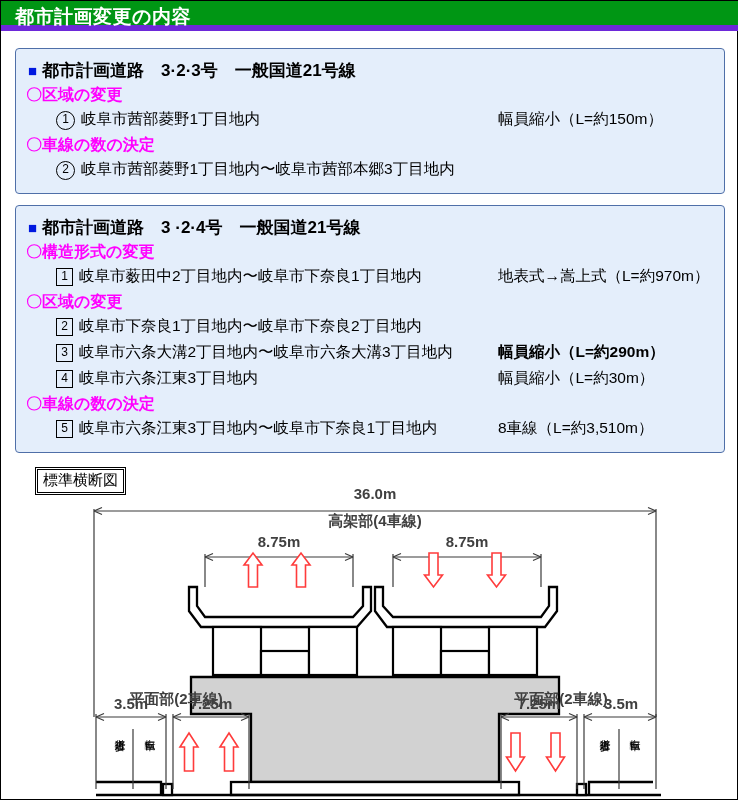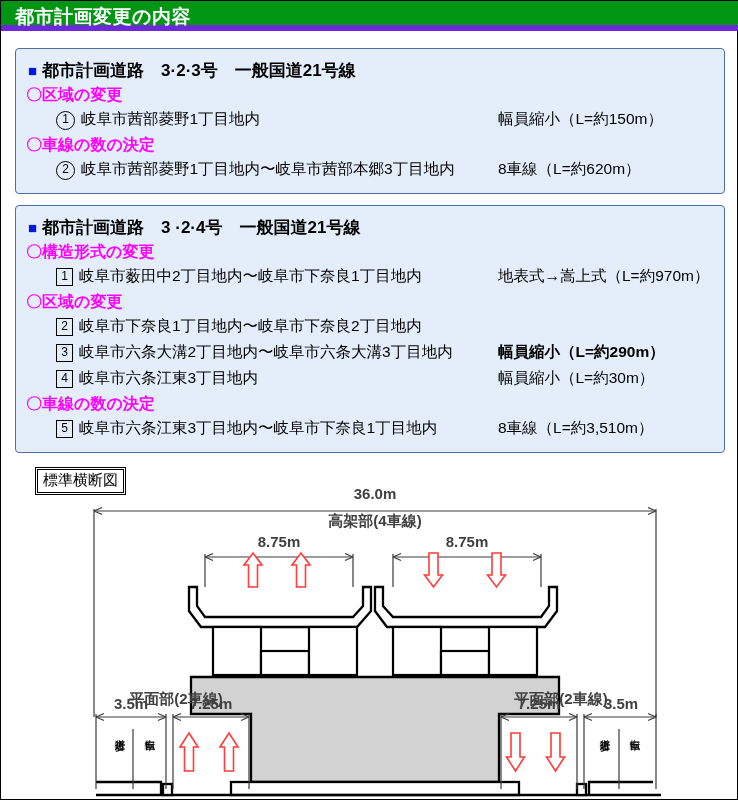--- a/index.html
+++ b/index.html
@@ -105,21 +105,20 @@
       <span class="sq">■</span><span>都市計画道路　3·2·3号　一般国道21号線</span>
     </div>
     <div class="sub" style="top:36px;">〇区域の変更</div>
     <div class="row" style="top:60px;">
       <span class="num circ">1</span><span class="txt">岐阜市茜部菱野1丁目地内</span>
       <span class="eff" style="left:430px;top:0;">幅員縮小（L=約150m）</span>
     </div>
     <div class="sub" style="top:86px;">〇車線の数の決定</div>
     <div class="row" style="top:110px;">
       <span class="num circ">2</span><span class="txt">岐阜市茜部菱野1丁目地内〜岐阜市茜部本郷3丁目地内</span>
-      <span class="eff" style="left:430px;top:0;">8車線（L=約620m）</span>
     </div>
   </div>
 
   <div class="panel" id="panel2">
     <div class="hdr" style="top:10px;">
       <span class="sq">■</span><span>都市計画道路　3 ·2·4号　一般国道21号線</span>
     </div>
 
     <div class="sub" style="top:36px;">〇構造形式の変更</div>
     <div class="row" style="top:60px;">

